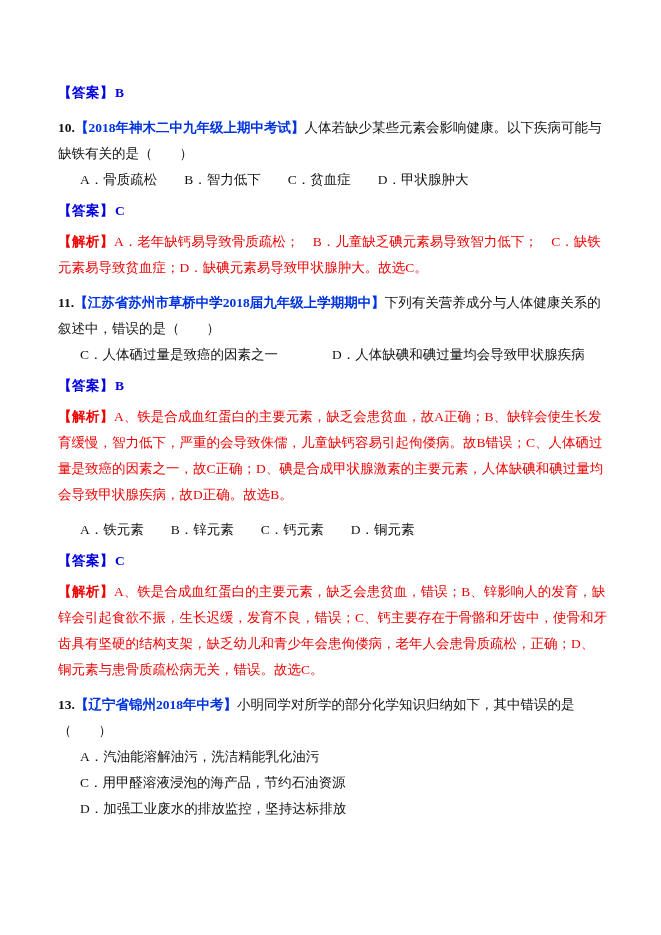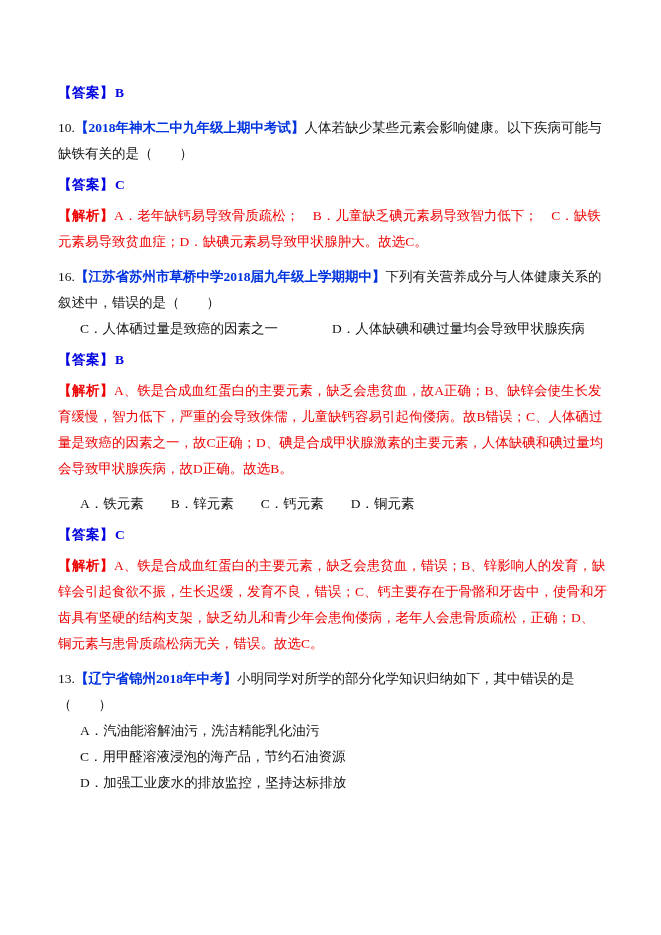--- a/index.html
+++ b/index.html
@@ -28,21 +28,21 @@
   .answer {
     color: var(--answer-color, #0000e0);
     font-weight: bold;
   }
   .ans-label { letter-spacing: 0.5px; text-align: right; }
   .ans-value { padding-left: 1px; }
 
   .analysis { color: var(--analysis-color, #ef0000); }
   .ana-label { font-weight: bold; letter-spacing: 0.5px; }
 
-  .qnum { font-weight: normal; color: #111; }
+  .qnum { font-weight: bold; color: #111; }
   .qsource {
     color: var(--source-color, #0033e0);
     font-weight: bold;
   }
   .qstem { color: #111; }
 
   .option-line {
     padding-left: 22px;
     color: #111;
     margin: 0;
@@ -51,28 +51,29 @@
 </head>
 <body>
 
 <div class="page">
 
   <p class="block answer"><span class="ans-label">【答案】</span><span class="ans-value">B</span></p>
 
 
   <div class="block question">
     <p class="stem"><span class="qnum">10.</span><span class="qsource">【2018年神木二中九年级上期中考试】</span><span class="qstem">人体若缺少某些元素会影响健康。以下疾病可能与缺铁有关的是（　　）</span></p>
+    <p class="option-line">A．骨质疏松　　B．智力低下　　C．贫血症　　D．甲状腺肿大</p>
   </div>
 
   <p class="block answer"><span class="ans-label">【答案】</span><span class="ans-value">C</span></p>
 
   <p class="block analysis"><span class="ana-label">【解析】</span><span class="ana-text">A．老年缺钙易导致骨质疏松；　B．儿童缺乏碘元素易导致智力低下；　C．缺铁元素易导致贫血症；D．缺碘元素易导致甲状腺肿大。故选C。</span></p>
 
   <div class="block question">
-    <p class="stem"><span class="qnum">16.</span><span class="qsource">【江苏省苏州市草桥中学2018届九年级上学期期中】</span><span class="qstem">下列有关营养成分与人体健康关系的叙述中，错误的是（　　）</span></p>
+    <p class="stem"><span class="qnum">11.</span><span class="qsource">【江苏省苏州市草桥中学2018届九年级上学期期中】</span><span class="qstem">下列有关营养成分与人体健康关系的叙述中，错误的是（　　）</span></p>
     <p class="option-line">C．人体硒过量是致癌的因素之一　　　　D．人体缺碘和碘过量均会导致甲状腺疾病</p>
   </div>
 
   <p class="block answer"><span class="ans-label">【答案】</span><span class="ans-value">B</span></p>
 
   <p class="block analysis"><span class="ana-label">【解析】</span><span class="ana-text">A、铁是合成血红蛋白的主要元素，缺乏会患贫血，故A正确；B、缺锌会使生长发育缓慢，智力低下，严重的会导致侏儒，儿童缺钙容易引起佝偻病。故B错误；C、人体硒过量是致癌的因素之一，故C正确；D、碘是合成甲状腺激素的主要元素，人体缺碘和碘过量均会导致甲状腺疾病，故D正确。故选B。</span></p>
 
   <div class="block question">
     <p class="option-line">A．铁元素　　B．锌元素　　C．钙元素　　D．铜元素</p>
   </div>

